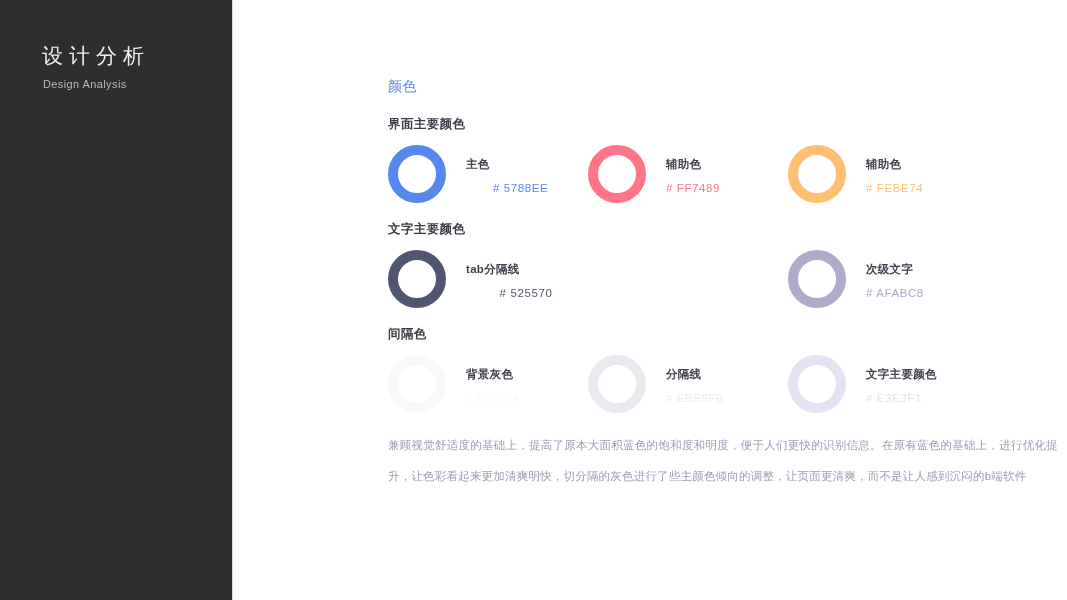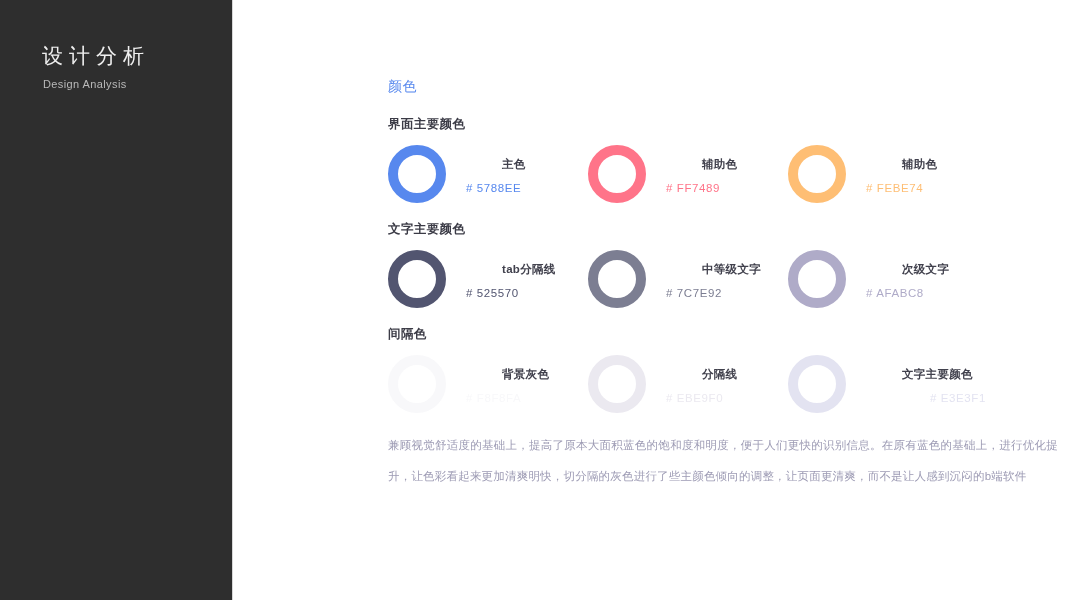--- a/index.html
+++ b/index.html
@@ -125,21 +125,20 @@
     top: 11px;
     width: 120px;
   }
   .swatch-label {
     font-size: 11.5px;
     color: #41414d;
     font-weight: bold;
     line-height: 16px;
     letter-spacing: 0.3px;
     white-space: nowrap;
-    margin-left: 36px;
   }
   .swatch-hex {
     font-size: 11.5px;
     line-height: 16px;
     margin-top: 8px;
     letter-spacing: 0.6px;
     white-space: nowrap;
   }
 
   .body-copy {
@@ -168,21 +167,21 @@
 
     <div class="section-title" style="color: rgb(87, 136, 238);">颜色</div>
 
     <div class="group group-1">
       <div class="group-heading">界面主要颜色</div>
       <div class="swatch-row">
         <div class="swatch col-0">
           <div class="ring" style="border-color: rgb(87, 136, 238);"></div>
           <div class="swatch-text">
             <div class="swatch-label">主色</div>
-            <div class="swatch-hex" style="color: rgb(87, 136, 238);"># 5788EE</div>
+            <div class="swatch-hex" style="color: rgb(87, 136, 238); margin-left: 27px;"># 5788EE</div>
           </div>
         </div>
         <div class="swatch col-1">
           <div class="ring" style="border-color: rgb(255, 116, 137);"></div>
           <div class="swatch-text">
             <div class="swatch-label">辅助色</div>
             <div class="swatch-hex" style="color: rgb(255, 116, 137);"># FF7489</div>
           </div>
         </div>
         <div class="swatch col-2">
@@ -195,28 +194,21 @@
       </div>
     </div>
 
     <div class="group group-2">
       <div class="group-heading">文字主要颜色</div>
       <div class="swatch-row">
         <div class="swatch col-0">
           <div class="ring" style="border-color: rgb(82, 85, 112);"></div>
           <div class="swatch-text">
             <div class="swatch-label">tab分隔线</div>
-            <div class="swatch-hex" style="color: rgb(82, 85, 112);"># 525570</div>
-          </div>
-        </div>
-        <div class="swatch col-1">
-          <div class="ring" style="border-color: rgb(124, 126, 146);"></div>
-          <div class="swatch-text">
-            <div class="swatch-label">中等级文字</div>
-            <div class="swatch-hex" style="color: rgb(124, 126, 146);"># 7C7E92</div>
+            <div class="swatch-hex" style="color: rgb(82, 85, 112); text-align: center;"># 525570</div>
           </div>
         </div>
         <div class="swatch col-2">
           <div class="ring" style="border-color: rgb(175, 171, 200);"></div>
           <div class="swatch-text">
             <div class="swatch-label">次级文字</div>
             <div class="swatch-hex" style="color: rgb(175, 171, 200);"># AFABC8</div>
           </div>
         </div>
       </div>
@@ -236,21 +228,21 @@
           <div class="ring" style="border-color: rgb(235, 233, 240);"></div>
           <div class="swatch-text">
             <div class="swatch-label">分隔线</div>
             <div class="swatch-hex" style="color: rgb(235, 233, 240);"># EBE9F0</div>
           </div>
         </div>
         <div class="swatch col-2">
           <div class="ring" style="border-color: rgb(227, 227, 241);"></div>
           <div class="swatch-text">
             <div class="swatch-label">文字主要颜色</div>
-            <div class="swatch-hex" style="color: rgb(227, 227, 241); text-align: right;"># E3E3F1</div>
+            <div class="swatch-hex" style="color: rgb(227, 227, 241);"># E3E3F1</div>
           </div>
         </div>
       </div>
     </div>
 
     <div class="body-copy">兼顾视觉舒适度的基础上，提高了原本大面积蓝色的饱和度和明度，便于人们更快的识别信息。在原有蓝色的基础上，进行优化提升，让色彩看起来更加清爽明快，切分隔的灰色进行了些主颜色倾向的调整，让页面更清爽，而不是让人感到沉闷的b端软件</div>
 
   </div>
 </div>
 

